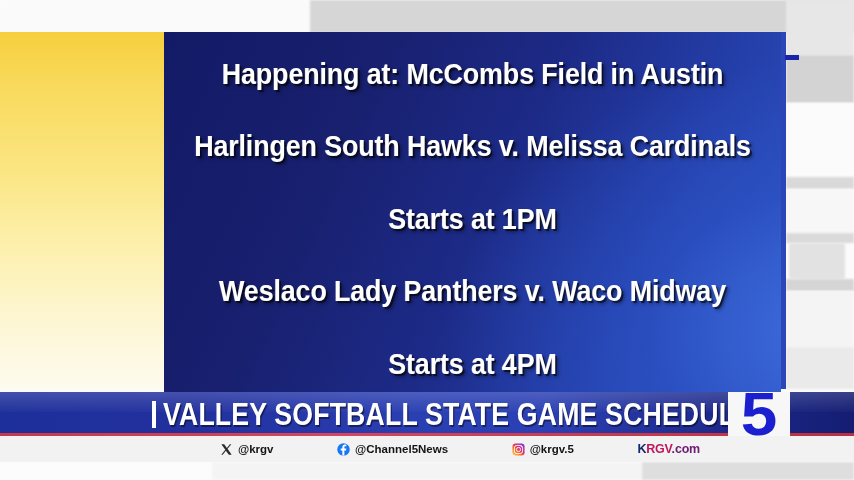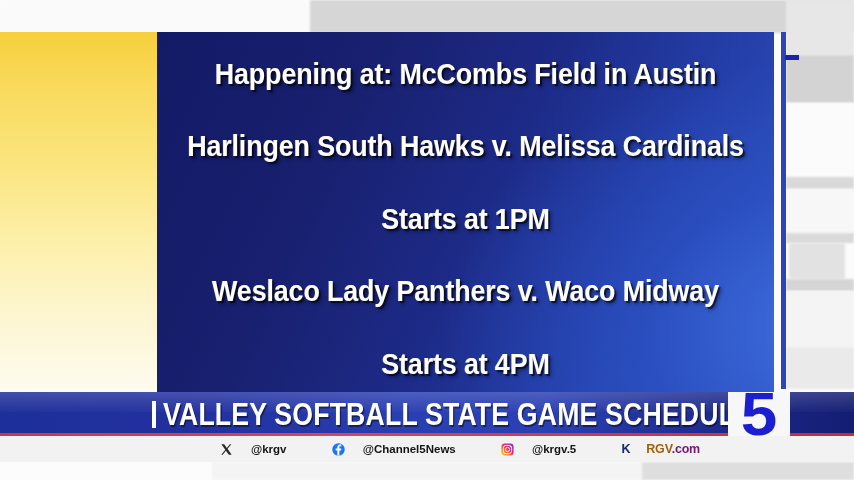--- a/index.html
+++ b/index.html
@@ -42,21 +42,21 @@
                 #f8d95a 14%,
                 #fbe581 38%,
                 #fdf0ad 60%,
                 #fdf6d2 80%,
                 #fdfbee 100%);
   }
 
   
   .blue-panel {
     position: absolute;
-    left: 157px;
+    left: 164px;
     top: 32px;
     width: 617px;
     height: 376px;
     background:
       radial-gradient(ellipse 120% 130% at 112% 78%,
         rgba(64,112,224,0.95) 0%,
         rgba(44,84,200,0.55) 28%,
         rgba(26,48,150,0.10) 55%,
         rgba(16,28,110,0) 72%),
       linear-gradient(115deg,
@@ -232,41 +232,41 @@
     height: 26px;
     display: flex;
     align-items: center;
     justify-content: space-between;
     padding: 0 30px 0 70px;
     box-sizing: border-box;
   }
   .social-item {
     display: flex;
     align-items: center;
-    gap: 18px;
+    gap: 5px;
     font-family: "Liberation Sans", sans-serif;
     font-weight: bold;
     font-size: 11.5px;
     color: #141414;
     white-space: nowrap;
   }
   .si-icon {
     width: 13px;
     height: 13px;
     flex: none;
     display: block;
   }
   .krgv-dot {
     font-family: "Liberation Sans", sans-serif;
     font-weight: bold;
     font-size: 12.5px;
     letter-spacing: -0.2px;
   }
   .krgv-dot .k { color: #122a6e; }
-  .krgv-dot .rgv { color: #a16207; margin-left: 16px; }
+  .krgv-dot .rgv { color: #be185d; }
   .krgv-dot .com { color: #701a75; }
 </style>
 </head>
 <body>
 
 <div id="screen">
 
   <div class="bg-layer">
     <div class="bg-block" style="left:0;top:0;width:310px;height:33px;background:#fafafa;"></div>
     <div class="bg-block" style="left:310px;top:0;width:544px;height:33px;background:#d6d6d6;"></div>

